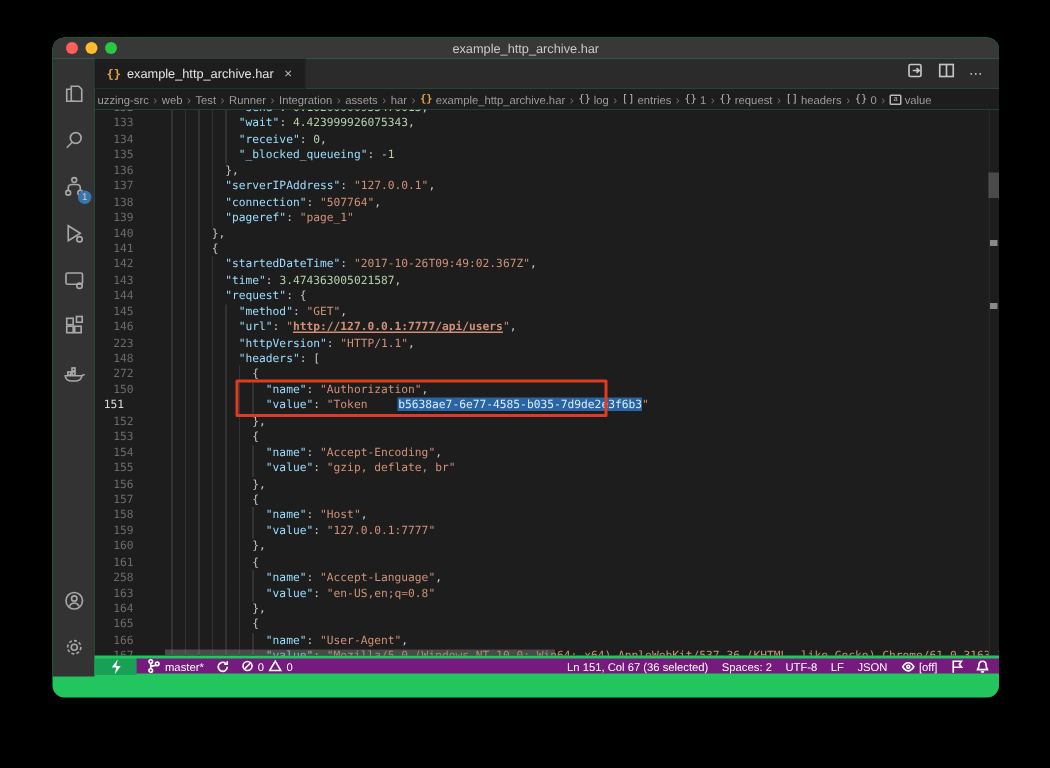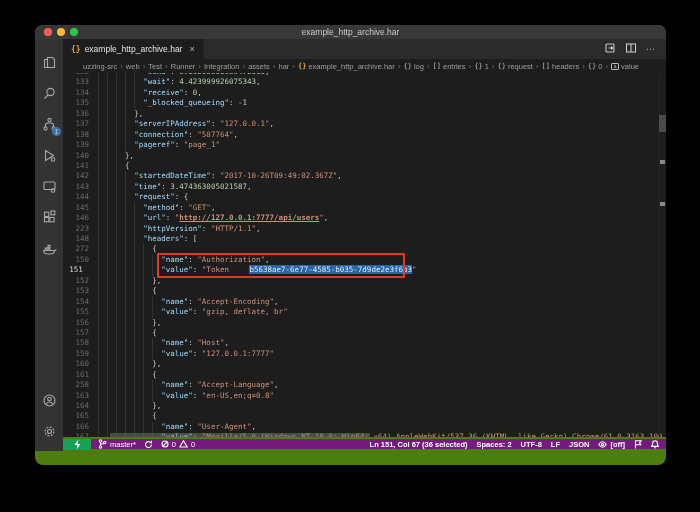--- a/index.html
+++ b/index.html
@@ -1,19 +1,19 @@
 <!DOCTYPE html>
 <html><head>
 <meta charset="utf-8">
 <style>
   * { margin:0; padding:0; box-sizing:border-box; }
   html,body { width:700px; height:512px; background:#000; overflow:hidden;
               font-family:"Liberation Sans", sans-serif; }
   .window { position:absolute; left:35px; top:25px; width:631px; height:440px;
-            background:#4d7c0f; border-radius:8px; overflow:hidden;
+            background:#22c55e; border-radius:8px; overflow:hidden;
             box-shadow:0 12px 40px rgba(0,0,0,.9); }
   
   .titlebar { height:14px; background:#383838; position:relative;
               display:flex; align-items:center; justify-content:center; }
   .lights { position:absolute; left:9px; top:3px; display:flex; gap:5px; }
   .light { width:8px; height:8px; border-radius:50%; }
   .light.r { background:#ff5f57; } .light.y { background:#febc2e; } .light.g { background:#28c840; }
   .wtitle { font-size:8.5px; color:#c9c9c9; }
   
   .bodyrow { display:flex; height:412px; }
@@ -32,50 +32,50 @@
   .tab { background:#1d1d1d; display:flex; align-items:center; gap:4px; padding:0 8px;
          border-right:1px solid #252525; }
   .tab .json-ico { color:#e2a144; font-size:8px; font-weight:bold; font-family:"DejaVu Sans Mono",monospace; }
   .tab .tlabel { font-size:8.5px; color:#e4e4e4; }
   .tab .tclose { font-size:9px; color:#b6b6b6; margin-left:3px; }
   .tabactions { margin-left:auto; display:flex; align-items:center; gap:9px; padding-right:10px; color:#c5c5c5; }
   .tabactions svg { stroke:#c5c5c5; fill:none; stroke-width:1.1; }
   .dots { font-size:9px; letter-spacing:1px; color:#c5c5c5; }
   .breadcrumb { height:14px; background:#1d1d1d; display:flex; align-items:center;
                 font-size:7.5px; color:#9d9d9d; white-space:nowrap; overflow:hidden;
-                padding-left:20px; flex:none; }
+                padding-left:2px; flex:none; }
   .bc-item { display:flex; align-items:center; gap:2px; flex:none; }
   .bc-sep { color:#6d6d6d; margin:0 3px; font-size:8px; flex:none; }
   .bc-sym { font-family:"DejaVu Sans Mono",monospace; font-size:7px; color:#b9b9b9; }
   .bc-sym.file { color:#e2a144; font-weight:bold; }
   .bc-str { display:inline-block; width:8px; height:7px; border:1px solid #b9b9b9; border-radius:1px;
             font-size:5px; line-height:5px; text-align:center; color:#b9b9b9; }
   
   .codearea { position:relative; flex:1; overflow:hidden; background:#1d1d1d; }
   .codescroll { margin-top:-6px; }
   .row { display:flex; height:10.45px; line-height:10.45px; white-space:pre;
-         font-family:"DejaVu Sans Mono", monospace; font-size:7.5px; }
+         font-family:"DejaVu Sans Mono", monospace; font-size:7.5px;gap:16px; }
   .ln { width:26px; text-align:right; color:#6b6b6b; flex:none; margin-right:9px; }
   .ln.active { color:#d7d7d7;text-align:center; }
   .lc { display:flex; }
   .ind { background-image:repeating-linear-gradient(90deg,#333 0,#333 1px,transparent 1px,transparent 2ch); }
   .k { color:#9cdcfe; } .s { color:#ce9178; } .n { color:#b5cea8; } .p { color:#c8c8c8; }
   .sel { background:#2a65a3; color:#d8ecff;margin-left:16px; }
   .lnk { text-decoration:underline;font-weight:bold; }
   .redbox { position:absolute; border:2px solid #e03a23; border-radius:1px; pointer-events:none; }
   .vscroll { position:absolute; right:0; top:0; bottom:0; width:7px; border-left:1px solid #272727; }
   .vthumb { position:absolute; right:0; top:42px; width:7px; height:17px; background:rgba(130,130,130,.45); }
   .marker { position:absolute; right:1px; width:5px; height:4px; background:#8a8a8a; }
   .hscroll { position:absolute; left:47px; bottom:0; width:260px; height:4px; background:rgba(130,130,130,.45); }
   
   .statusbar { height:14px; display:flex; align-items:center; font-size:7.5px; color:#fff; flex:none; }
   .remoteseg { width:28px; background:#18a057; display:flex; align-items:center; justify-content:center; flex:none; }
   .statusmain { flex:1; background:#761b7e; display:flex; align-items:center; padding:0 7px; gap:8px; min-width:0; }
   .sitem { display:flex; align-items:center; gap:3px; white-space:nowrap; }
-  .sright { margin-left:auto; display:flex; align-items:center; gap:9px;font-weight:bold; }
+  .sright { margin-left:auto; display:flex; align-items:center; gap:9px; }
   .statusmain svg { stroke:#fff; fill:none; stroke-width:1.1; }
 </style>
 </head>
 <body>
 
 <div class="window">
 
   <div class="titlebar">
     <div class="lights">
       <span class="light r"></span>

